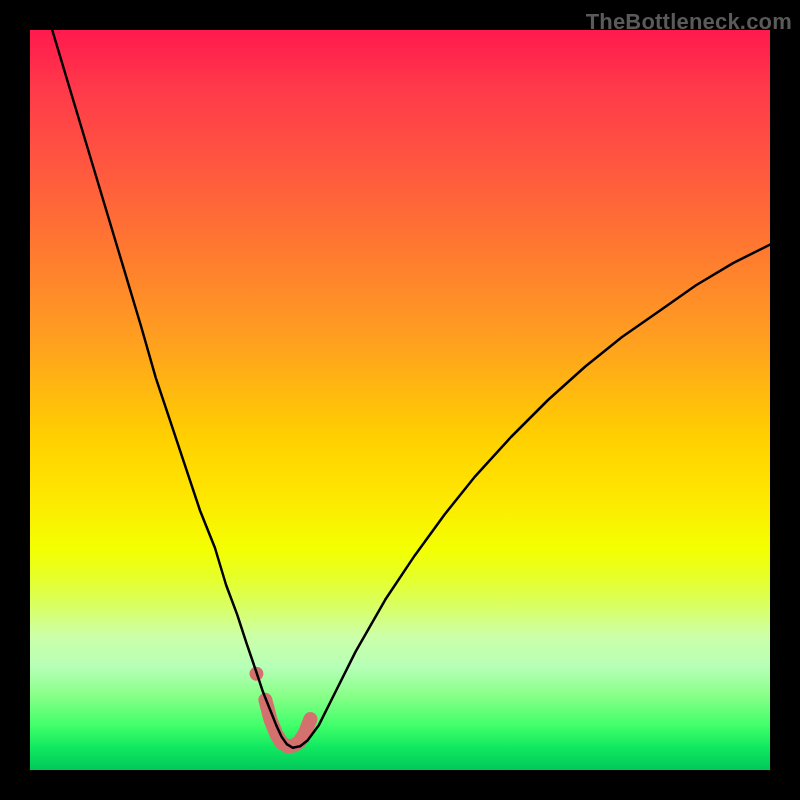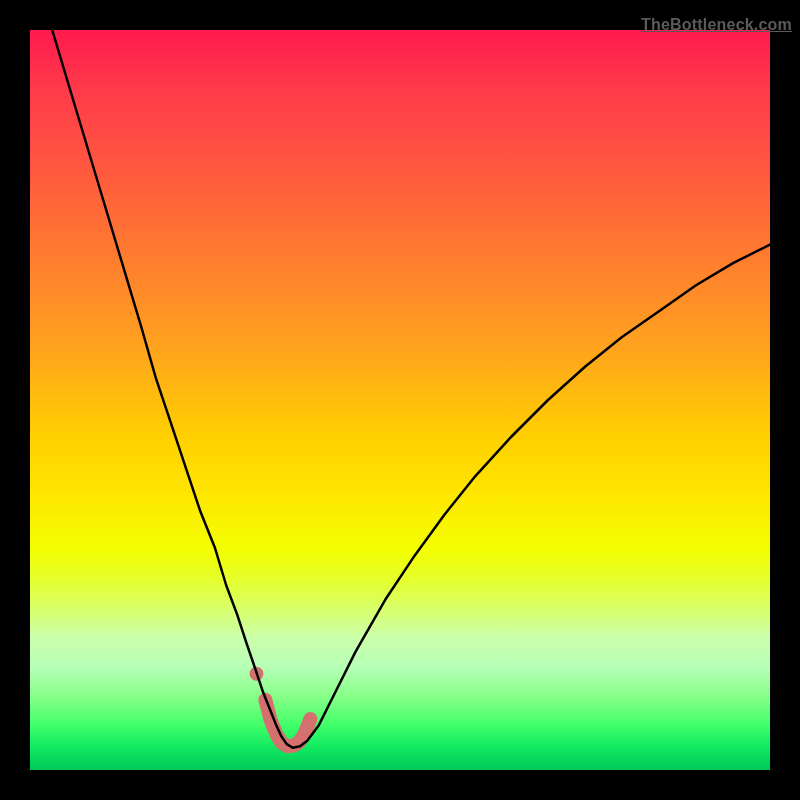--- a/index.html
+++ b/index.html
@@ -27,28 +27,27 @@
       #d8ff66 78%,
       #ccffaa 82%,
       #b7ffb7 86%,
       #88ff88 90%,
       #40ff6a 94%,
       #10e860 97%,
       #00c85a 100%);
   }
   .watermark {
     position: absolute;
-    top: 16px; right: 8px;
+    top: 9px; right: 8px;
     font-family: Arial, Helvetica, sans-serif;
-    font-size: 16px;
+    font-size: 22px;
     font-weight: 600;
     color: #5a5a5a;
     letter-spacing: 0.2px;
     user-select: none;
-    text-decoration: underline;
   }
   svg.curve {
     position: absolute;
     left: 0; top: 0;
     width: 740px; height: 740px;
   }
 </style>
 </head>
 <body>
 

